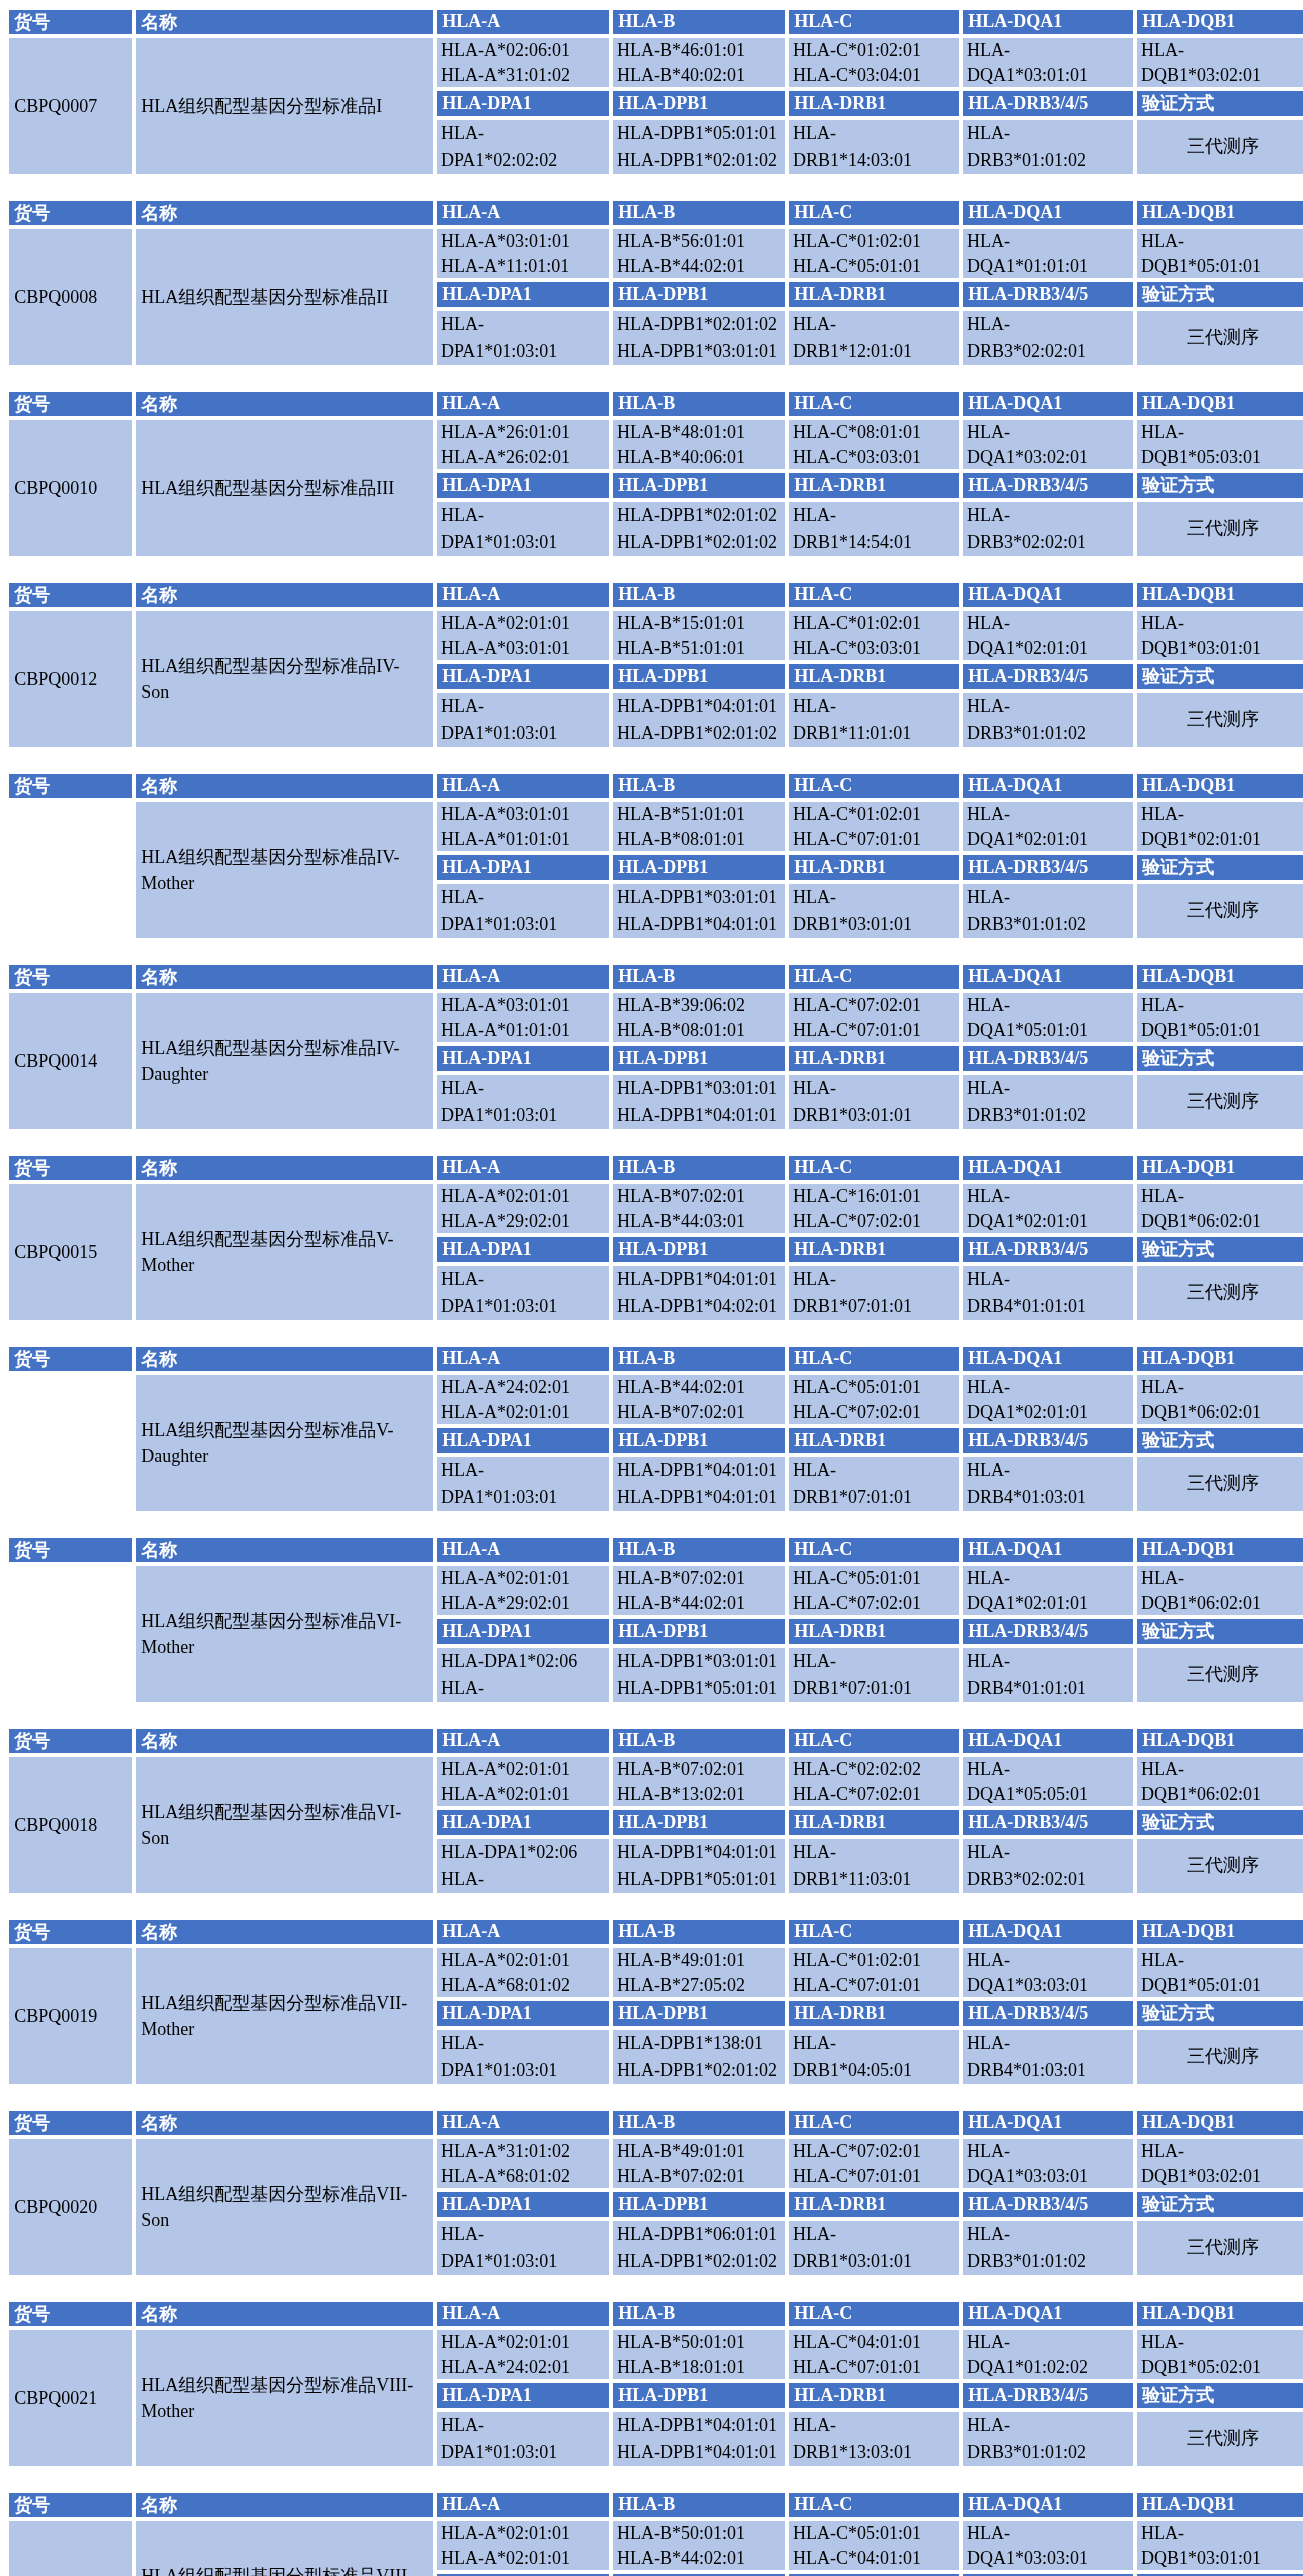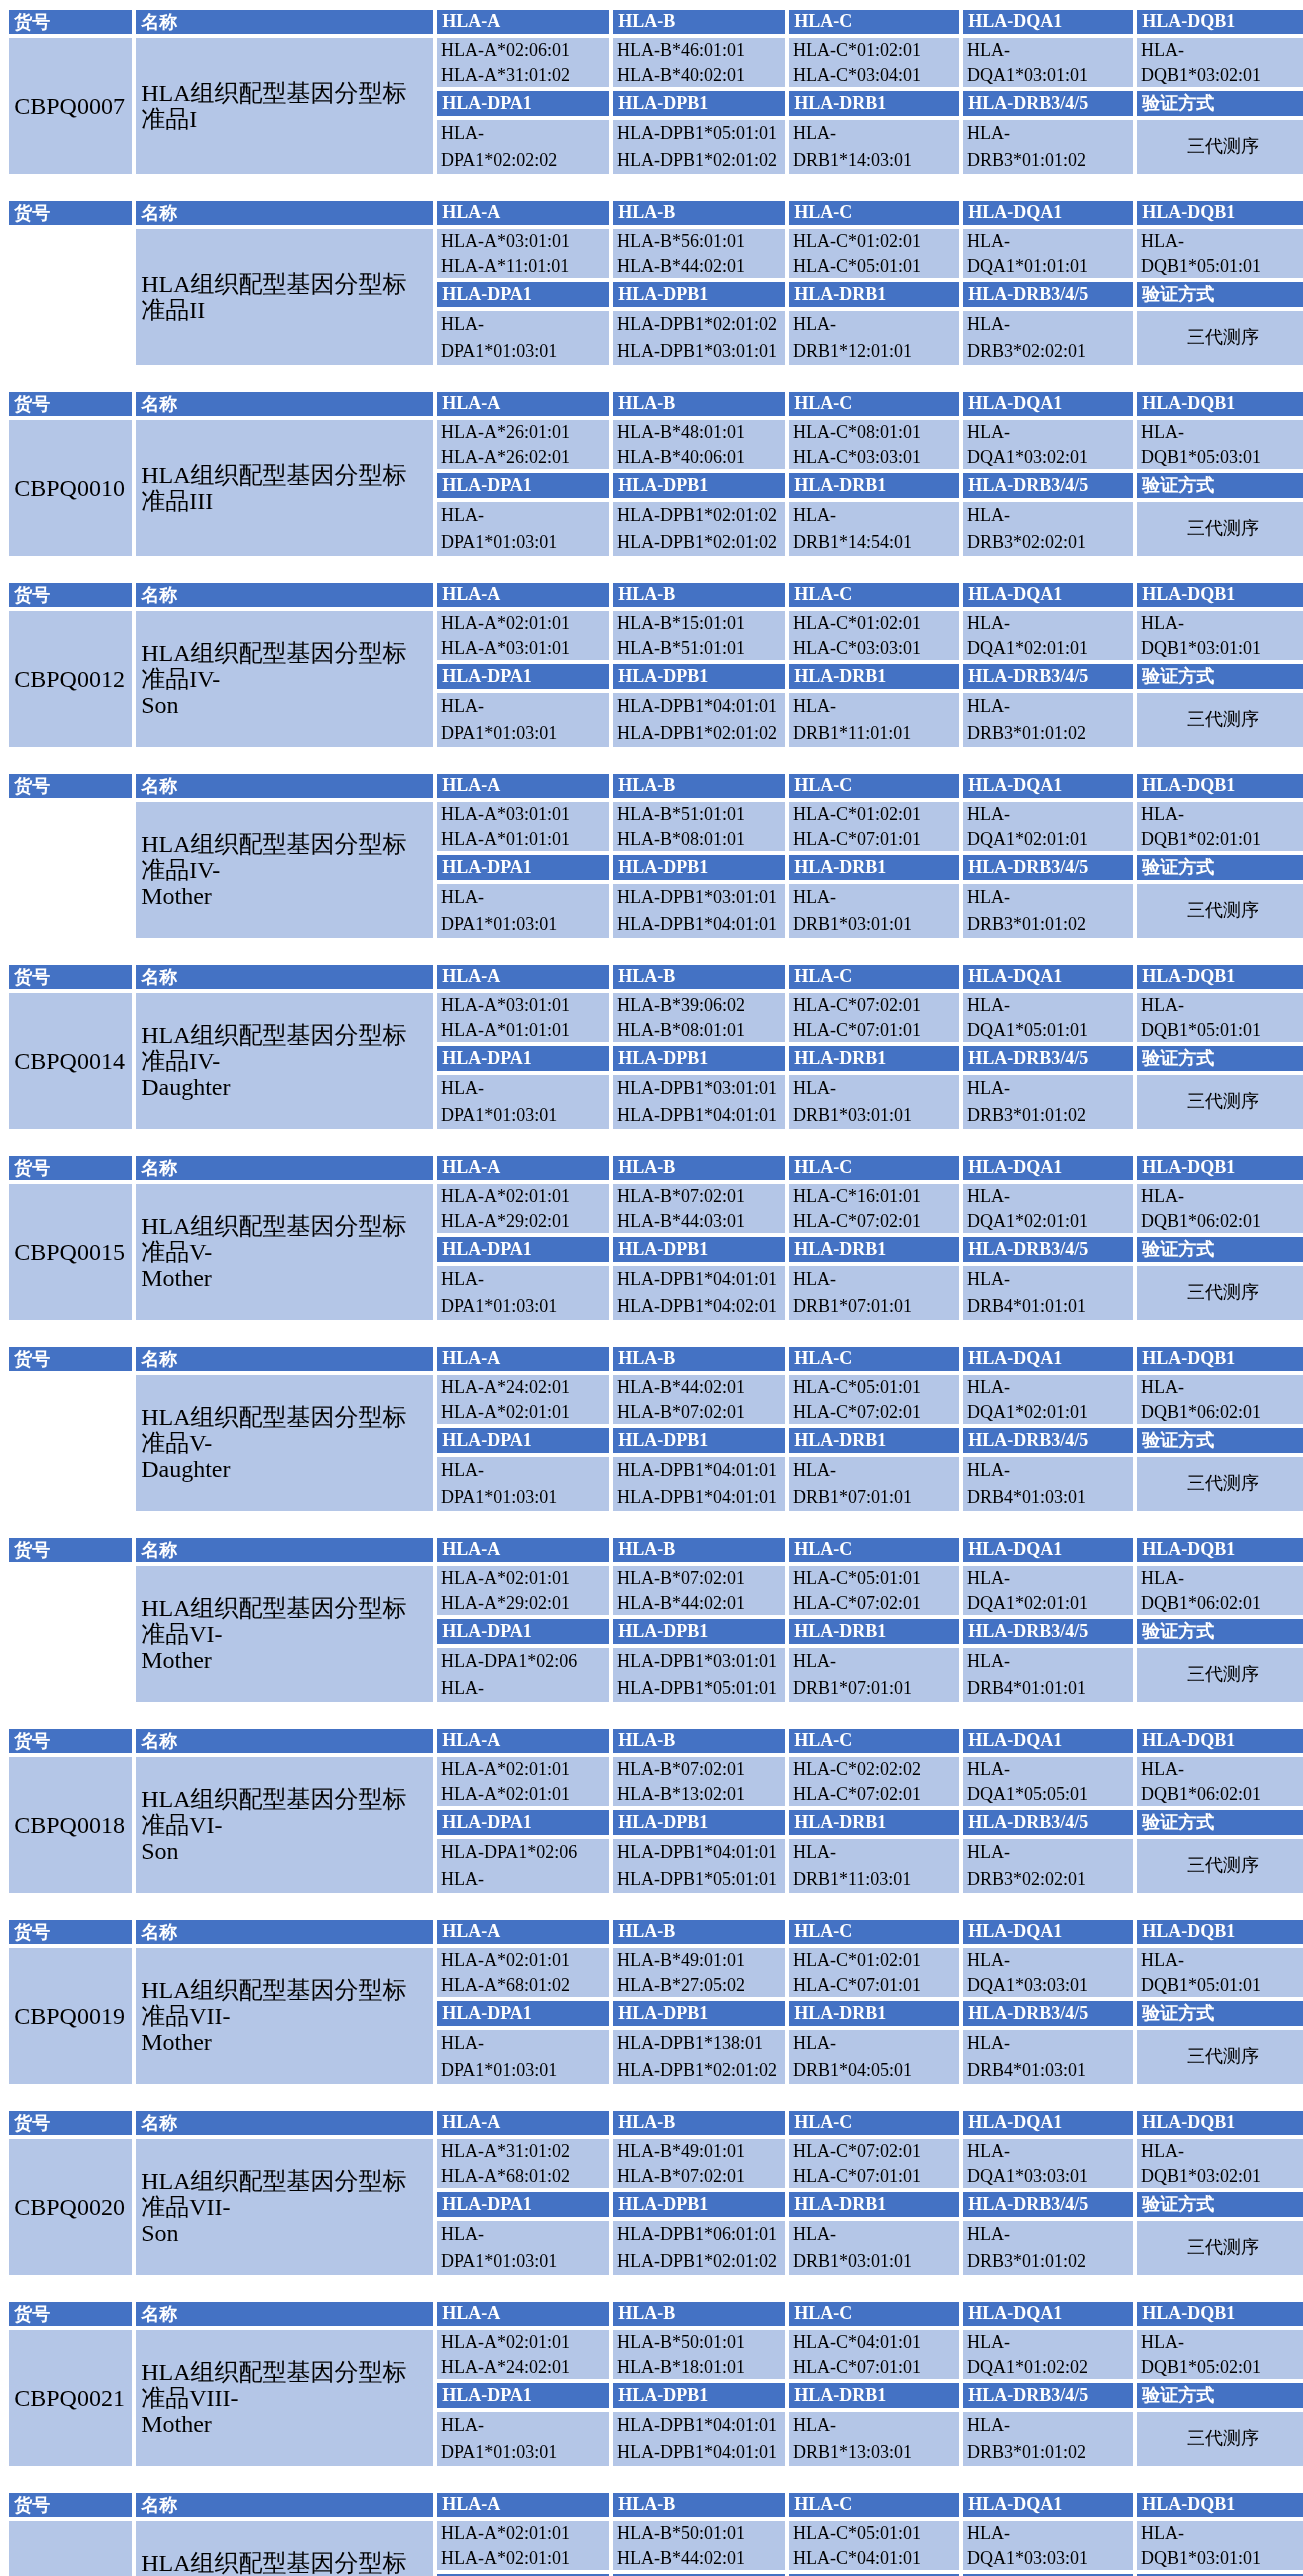--- a/index.html
+++ b/index.html
@@ -21,21 +21,21 @@
   }
   .d{
     background:var(--cell-bg,#B4C6E7);
     font-size:18px;display:flex;align-items:center;
     padding:0 3.9px;white-space:pre-line;
   }
   .r2.d{line-height:24.5px;}
   .r4.d{line-height:27px;}
   .merged{
     background:var(--cell-bg,#B4C6E7);
-    grid-row:2 / span 3;font-size:24px;line-height:26px;
+    grid-row:2 / span 3;font-size:18px;line-height:26px;
     display:flex;align-items:center;padding:0 5.2px;white-space:pre-line;
   }
   .verify{justify-content:center;padding:8px;text-align:center;}
   .c1{grid-column:1}.c2{grid-column:2}.c3{grid-column:3}.c4{grid-column:4}
   .c5{grid-column:5}.c6{grid-column:6}.c7{grid-column:7}
   .r1{grid-row:1}.r2{grid-row:2}.r3{grid-row:3}.r4{grid-row:4}
 </style>
 </head>
 <body>
 
@@ -82,20 +82,21 @@
 
   <div class="block">
     <div class="cell h c1 r1">货号</div>
     <div class="cell h c2 r1">名称</div>
     <div class="cell h c3 r1">HLA-A</div>
     <div class="cell h c4 r1">HLA-B</div>
     <div class="cell h c5 r1">HLA-C</div>
     <div class="cell h c6 r1">HLA-DQA1</div>
     <div class="cell h c7 r1">HLA-DQB1</div>
 
+    <div class="cell merged c1">CBPQ0008</div>
     <div class="cell merged c2">HLA组织配型基因分型标准品II</div>
 
     <div class="cell d c3 r2">HLA-A*03:01:01
 HLA-A*11:01:01</div>
     <div class="cell d c4 r2">HLA-B*56:01:01
 HLA-B*44:02:01</div>
     <div class="cell d c5 r2">HLA-C*01:02:01
 HLA-C*05:01:01</div>
     <div class="cell d c6 r2">HLA-
 DQA1*01:01:01</div>

